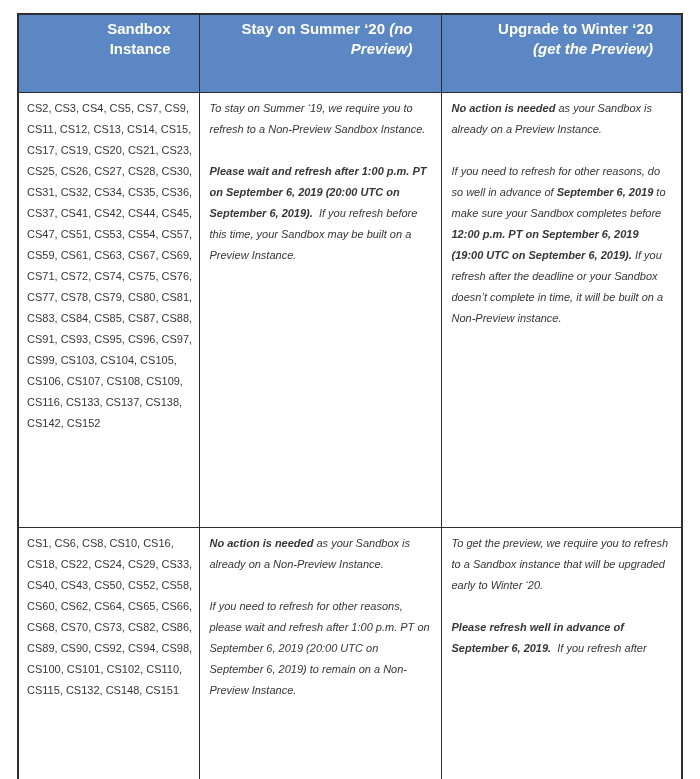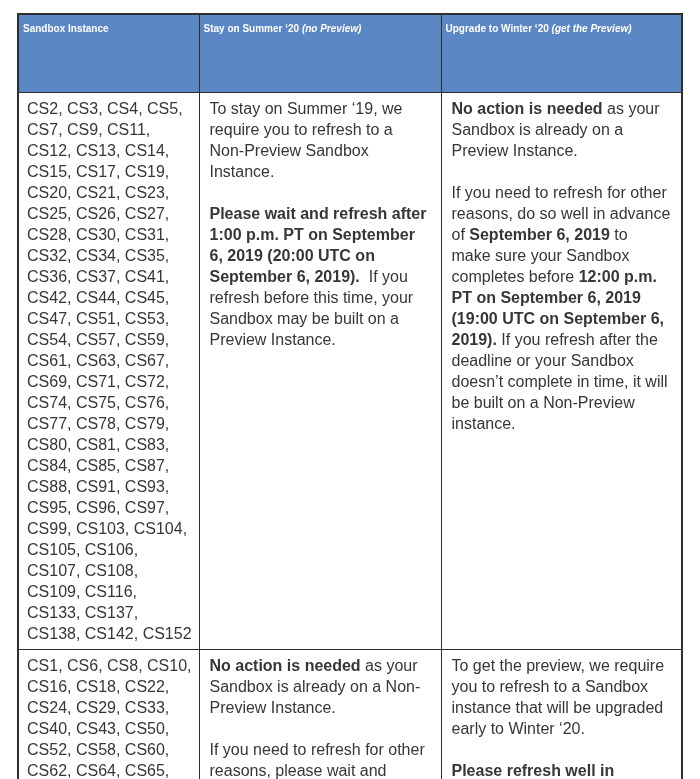--- a/index.html
+++ b/index.html
@@ -25,42 +25,42 @@
   table.sandbox-table th,
   table.sandbox-table td {
     border: 1.5px solid #2e2e2e;
     vertical-align: top;
     overflow: hidden;
   }
   th.hdr {
     background: #5b87c5;
     color: #ffffff;
     font-weight: bold;
-    font-size: 10px;
+    font-size: 15px;
     line-height: 20px;
-    text-align: left;
+    text-align: right;
     vertical-align: middle;
     height: 69px;
-    padding: 4px 4px;
+    padding: 4px 28px;
   }
   .col-instances { width: 181px; }
   .col-summer    { width: 242px; }
   .col-winter    { width: 241px; }
 
   tr.body-row-1 td { height: 424px; }
   tr.body-row-2 td { height: 243px; }
 
   td.cell {
     color: #363636;
-    font-size: 16px;
+    font-size: 11px;
     line-height: 21px;
     text-align: left;
     padding: 5px 6px 5px 8px;
   }
-  td.cell.text-col { padding: 5px 10px 5px 10px; }
+  td.cell.text-col { padding: 5px 10px 5px 10px; font-style: italic; }
   .para + .para { margin-top: 21px; }
 </style>
 </head>
 <body>
 
 <div class="page">
   <table class="sandbox-table">
     <colgroup>
       <col class="col-instances">
       <col class="col-summer">

